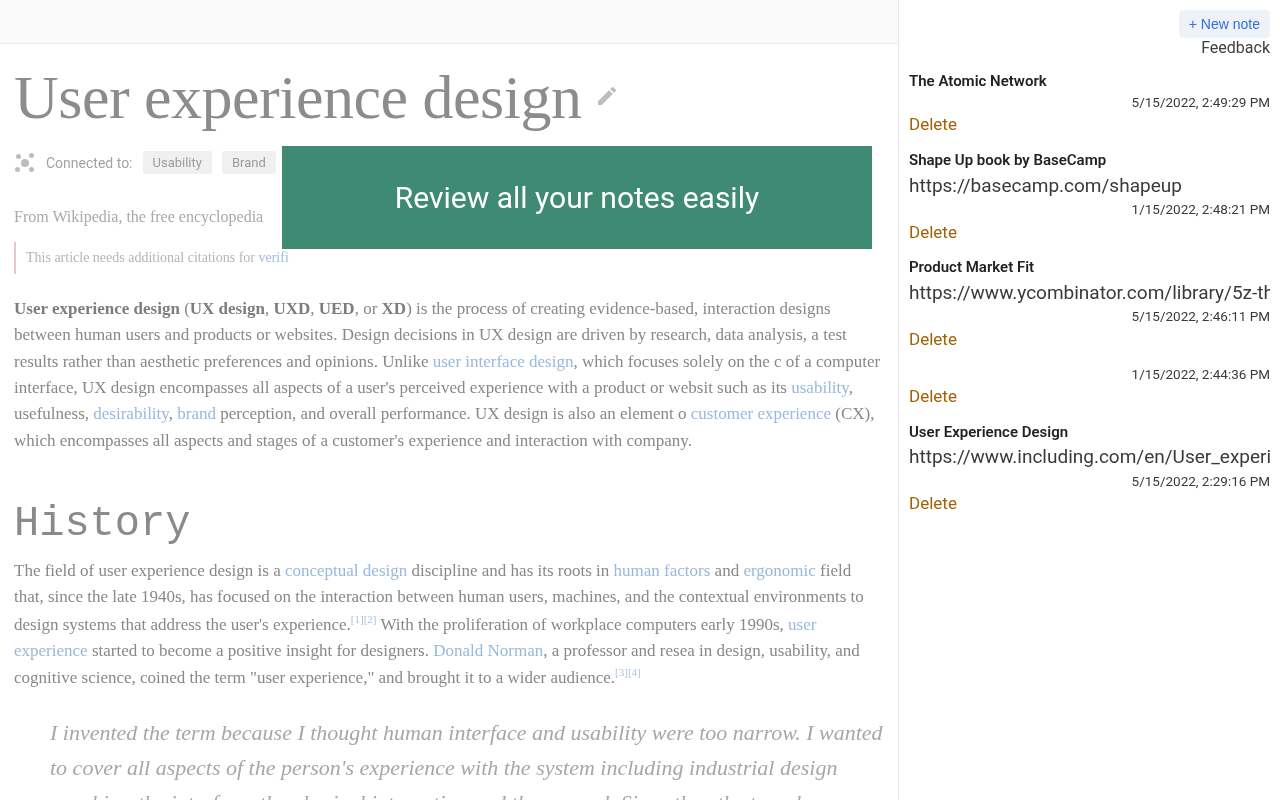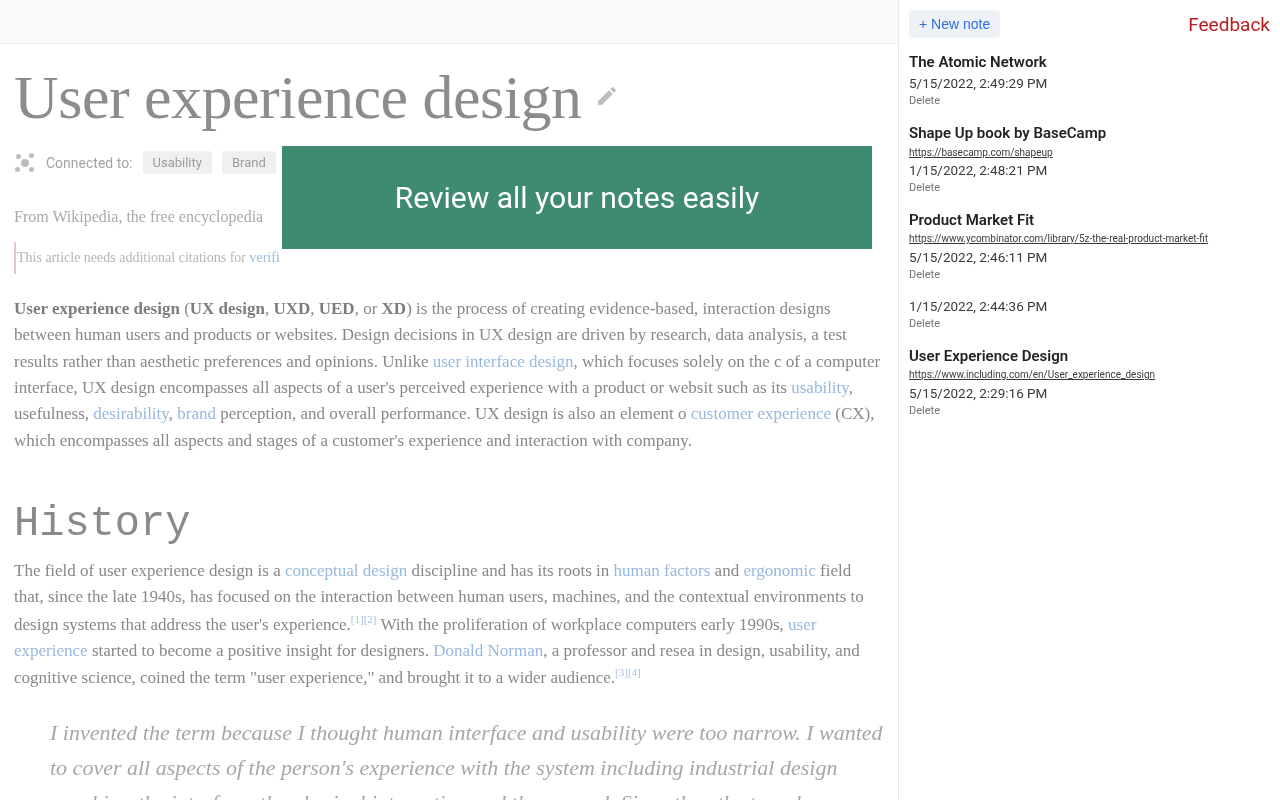--- a/index.html
+++ b/index.html
@@ -73,21 +73,21 @@
   }
   .subcaption {
     margin-top: 34px;
     font-family: Georgia, serif;
     font-size: 16px;
     color: #a9a9a9;
   }
   .citation-notice {
     margin-top: 16px;
     border-left: 2px solid #e7c7c7;
-    padding: 8px 1px;
+    padding: 8px 10px;
     font-family: Georgia, serif;
     font-size: 14px;
     color: #b5b5b5;
   }
   .citation-notice .lk { color: #9dbbe2; }
   .body {
     margin-top: 22px;
     font-family: Georgia, serif;
     font-size: 17px;
     line-height: 1.55;
@@ -121,64 +121,65 @@
     height: 800px;
     background: #fff;
     border-left: 1px solid #e8e8e8;
     padding: 10px 10px;
     font-size: 14px;
     color: #333;
   }
   .sidebar-top {
     display: flex;
     justify-content: space-between;
-    align-items: center;
+    align-items: flex-end;
     margin-bottom: 14px;
+    flex-direction: column;
   }
   .new-note-btn {
     background: #eef1f6;
     color: #2f6fe0;
     border: none;
     padding: 6px 10px;
     border-radius: 4px;
     font-size: 14px;
     cursor: pointer;
   }
   .feedback {
-    color: #b91c1c;
-    font-size: 19px;
+    color: #404040;
+    font-size: 16px;
     cursor: pointer;
   }
   .note {
     margin-bottom: 14px;
     line-height: 1.35;
     margin-top: 12px;
   }
   .note-title {
     font-weight: 600;
     color: #222;
     font-size: 15px;
     margin-bottom: 2px;
   }
   .note-url {
     color: #3a3a3a;
-    font-size: 10px;
+    font-size: 19px;
     margin-bottom: 2px;
     white-space: nowrap;
     overflow: hidden;
-    text-decoration: underline;
   }
   .note-time {
     color: #3a3a3a;
     font-size: 13.5px;
     margin-bottom: 2px;
+    text-align: right;
   }
   .note-delete {
-    color: #737373;
-    font-size: 11px;
+    color: #a16207;
+    font-size: 17px;
     cursor: pointer;
   }
 
   
   .overlay-banner {
     position: absolute;
     left: 282px;
     top: 146px;
     width: 590px;
     height: 103px;

